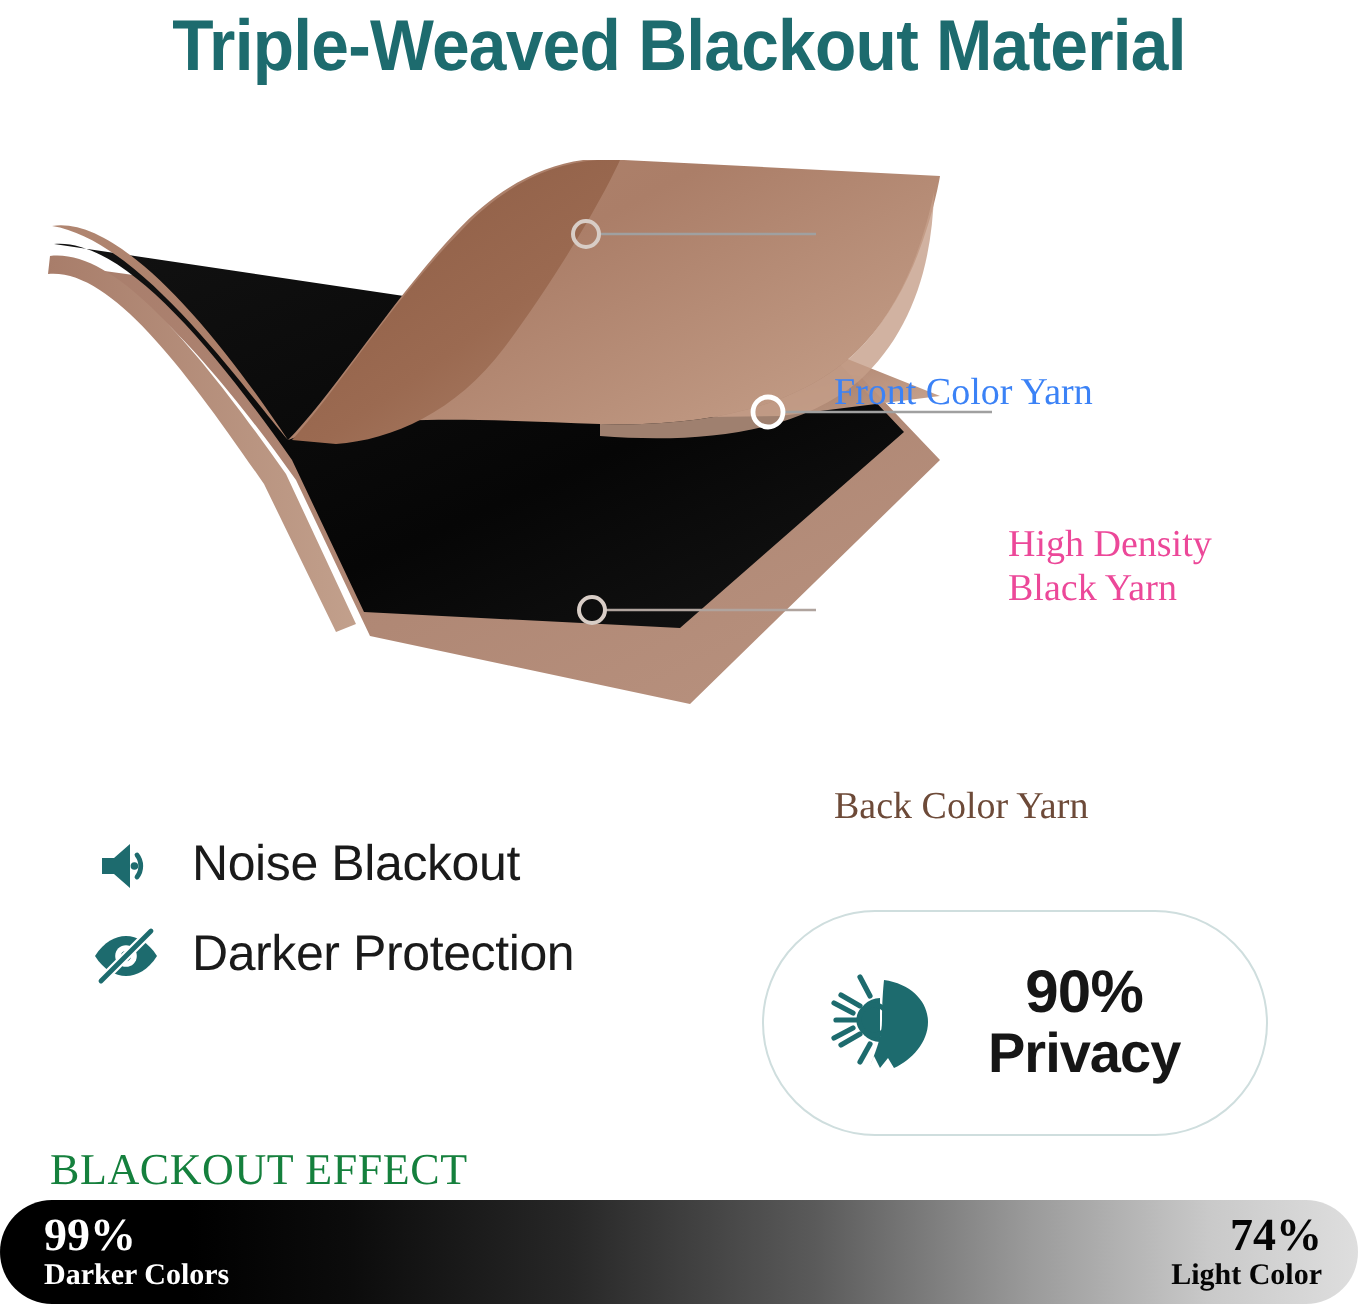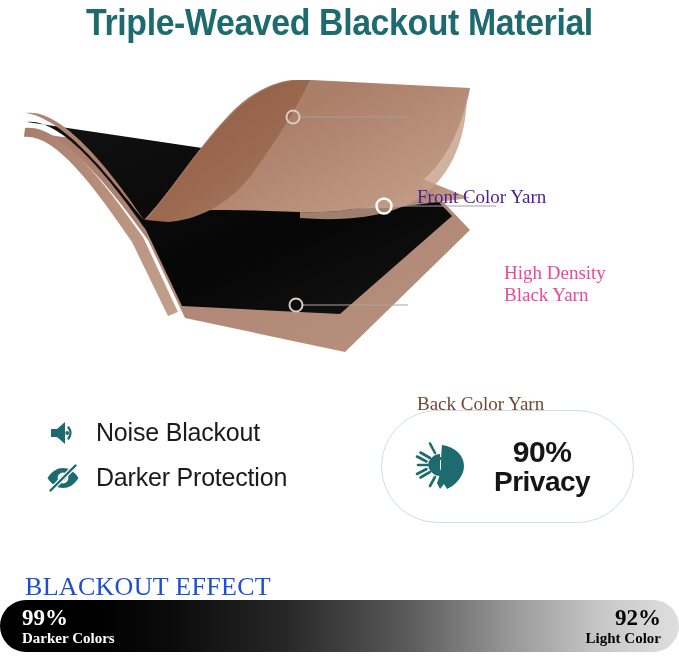--- a/index.html
+++ b/index.html
@@ -46,21 +46,21 @@
   .lbl {
     position: absolute;
     font-family: "Liberation Serif", serif;
     font-size: 19px;
     line-height: 22px;
     white-space: nowrap;
   }
   #label-front {
     left: 417px;
     top: 106px;
-    color: #4c1d95;
+    color: #3b82f6;
   }
   #label-high {
     left: 504px;
     top: 182px;
     color: #ec4899;
   }
   #label-back {
     left: 417px;
     top: 313px;
     color: #6d4a38;
@@ -92,21 +92,21 @@
     font-size: 25px;
     color: #1a1a1a;
     letter-spacing: -0.2px;
     white-space: nowrap;
   }
 
   
   #badge {
     position: absolute;
     left: 381px;
-    top: 410px;
+    top: 455px;
     width: 253px;
     height: 113px;
     border: 1.6px solid #cfdede;
     border-radius: 57px;
     background: #ffffff;
     box-sizing: border-box;
     display: flex;
     align-items: center;
     justify-content: flex-start;
     padding-left: 22px;
@@ -136,22 +136,22 @@
     font-weight: bold;
     letter-spacing: -0.5px;
   }
 
   
   #effect-title {
     position: absolute;
     left: 25px;
     top: 572px;
     font-family: "Liberation Serif", serif;
-    font-size: 26px;
-    color: #1d4ed8;
+    font-size: 22px;
+    color: #15803d;
     letter-spacing: 0.3px;
     white-space: nowrap;
   }
   #gradient-bar {
     position: absolute;
     left: 0px;
     top: 600px;
     width: 679px;
     height: 52px;
     border-radius: 26px;
@@ -330,16 +330,16 @@
 </div>
 
 <div id="effect-title">BLACKOUT EFFECT</div>
 
 <div id="gradient-bar">
   <div class="bar-block" id="bar-left">
     <span class="bar-pct">99%</span>
     <span class="bar-cap">Darker Colors</span>
   </div>
   <div class="bar-block" id="bar-right">
-    <span class="bar-pct">92%</span>
+    <span class="bar-pct">74%</span>
     <span class="bar-cap">Light Color</span>
   </div>
 </div>
 
 </body></html>

